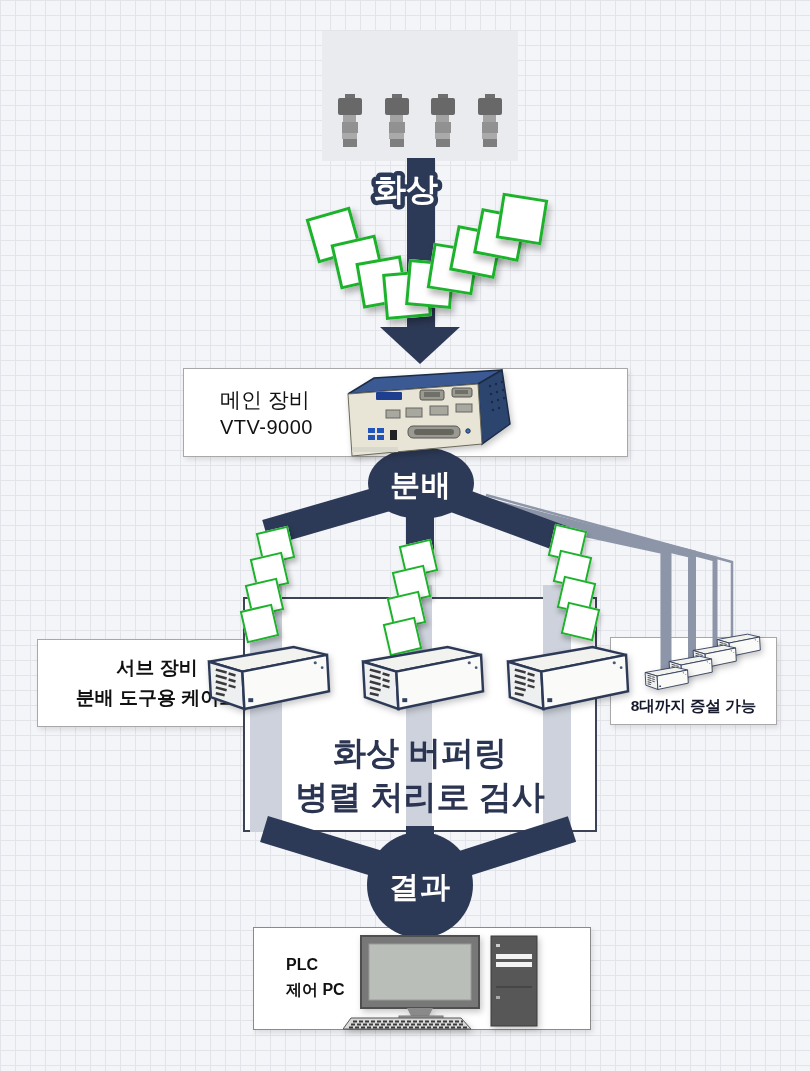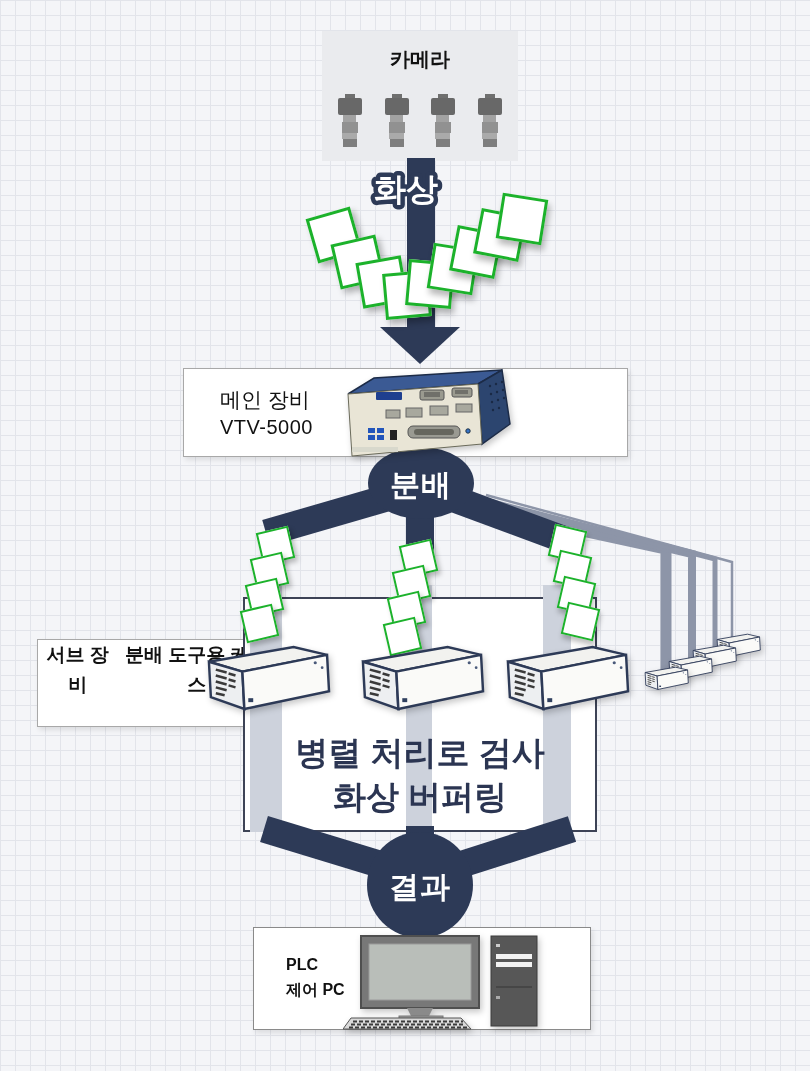--- a/index.html
+++ b/index.html
@@ -21,21 +21,21 @@
   .layer{position:absolute;left:0;top:0;width:810px;height:1071px;pointer-events:none}.z2{z-index:2}.z3{z-index:3}
 
   
   .whitebox{position:absolute;background:#fff;border:1px solid #a8a8a8;box-shadow:2px 3px 5px rgba(0,0,0,.10);z-index:1}
   .camera-panel{position:absolute;left:322px;top:31px;width:196px;height:130px;background:#eaebee;z-index:1}
   .camera-title{position:absolute;left:0;top:15px;width:100%;text-align:center;font-size:20px;font-weight:700;color:#111}
   .main-box{left:183px;top:368px;width:445px;height:89px}
   .main-text{position:absolute;left:36px;top:17px;line-height:1.35;color:#111}
   .main-text .l1{font-size:21px;font-weight:400}
   .main-text .l2{font-size:20px;font-weight:400;letter-spacing:.5px}
-  .sublabel-box{left:37px;top:639px;width:298px;height:88px;display:flex;flex-direction:row;justify-content:center;text-align:center;padding-right:58px;font-size:19px;font-weight:700;color:#111;line-height:1.6}
+  .sublabel-box{left:37px;top:639px;width:298px;height:88px;display:flex;flex-direction:column;justify-content:center;text-align:center;padding-right:58px;font-size:19px;font-weight:700;color:#111;line-height:1.6}
   .expansion-box{left:610px;top:637px;width:167px;height:88px}
   .expansion-label{position:absolute;left:0;bottom:7px;width:100%;text-align:center;font-size:15.5px;font-weight:700;color:#15192b}
   .inspection-box{position:absolute;left:243px;top:597px;width:354px;height:235px;background:#fff;border:2px solid #3d4356;z-index:1}
   .inspection-text{position:absolute;left:243px;top:731px;width:354px;text-align:center;font-size:33px;font-weight:800;color:#2b3552;line-height:1.32;z-index:4}
   .plc-box{left:253px;top:927px;width:338px;height:103px;border-color:#8a8a8a}
   .plc-text{position:absolute;left:32px;top:25px;font-size:16px;font-weight:800;color:#111;line-height:1.55}
 
   
   .cam{position:absolute;width:26px;height:53px}
   .cam i{position:absolute;display:block}
@@ -82,21 +82,20 @@
           <line x1="13" y1="50" x2="22" y2="52"></line>
         </g>
         <circle cx="114" cy="19" r="1.6" fill="#4a5a7a"></circle>
         <circle cx="121" cy="24" r="1.4" fill="#4a5a7a"></circle>
         <rect x="46" y="55" width="5" height="4" fill="#30405f"></rect>
       </g>
     </defs>
   </svg>
 
   <div class="camera-panel">
-    <div class="camera-title">카메라</div>
     <div class="cam" style="left:15px;top:63px">
         <i class="nub"></i>
         <i class="head"></i>
         <i class="neck"></i>
         <i class="seg1"></i>
         <i class="seg2"></i>
         <i class="base"></i>
       </div>
     <div class="cam" style="left:62px;top:63px">
         <i class="nub"></i>
@@ -120,26 +119,29 @@
         <i class="neck"></i>
         <i class="seg1"></i>
         <i class="seg2"></i>
         <i class="base"></i>
       </div>
   </div>
 
   <div class="whitebox main-box">
     <div class="main-text">
       <div class="l1">메인 장비</div>
-      <div class="l2">VTV-5000</div>
+      <div class="l2">VTV-9000</div>
     </div>
   </div>
   <div class="whitebox sublabel-box">
     <div>서브 장비</div>
     <div>분배 도구용 케이스</div>
+  </div>
+  <div class="whitebox expansion-box">
+    <div class="expansion-label">8대까지 증설 가능</div>
   </div>
   <div class="inspection-box"></div>
   <div class="whitebox plc-box">
     <div class="plc-text">
       <div>PLC</div>
       <div>제어 PC</div>
     </div>
   </div>
 
   <svg class="layer z2" viewBox="0 0 810 1071">
@@ -261,22 +263,22 @@
       <use href="#subdev"></use>
     </svg>
   <svg class="devimg" style="left:667px;top:655px" width="46" height="25" viewBox="0 0 130 70">
       <use href="#subdev"></use>
     </svg>
   <svg class="devimg" style="left:643px;top:666px" width="46" height="25" viewBox="0 0 130 70">
       <use href="#subdev"></use>
     </svg>
 
   <div class="inspection-text">
+    <div>화상 버퍼링</div>
     <div>병렬 처리로 검사</div>
-    <div>화상 버퍼링</div>
   </div>
 
   <svg class="devimg" style="left:343px;top:934px" width="228" height="96" viewBox="0 0 228 96">
     <rect x="18" y="2" width="118" height="72" fill="#787878" stroke="#4f4f4f" stroke-width="2"></rect>
     <rect x="26" y="10" width="102" height="56" fill="#b9beb9" stroke="#9a9a9a"></rect>
     <polygon points="64,74 90,74 86,82 68,82" fill="#8a8a8a"></polygon>
     <rect x="56" y="82" width="44" height="5" fill="#9a9a9a" stroke="#777"></rect>
     <polygon points="8,84 118,84 128,95 0,95" fill="#d9d9d9" stroke="#555"></polygon>
     <g stroke="#3a3a3a" stroke-width="2" stroke-dasharray="4,2">
       <line x1="10" y1="87.5" x2="120" y2="87.5"></line>

